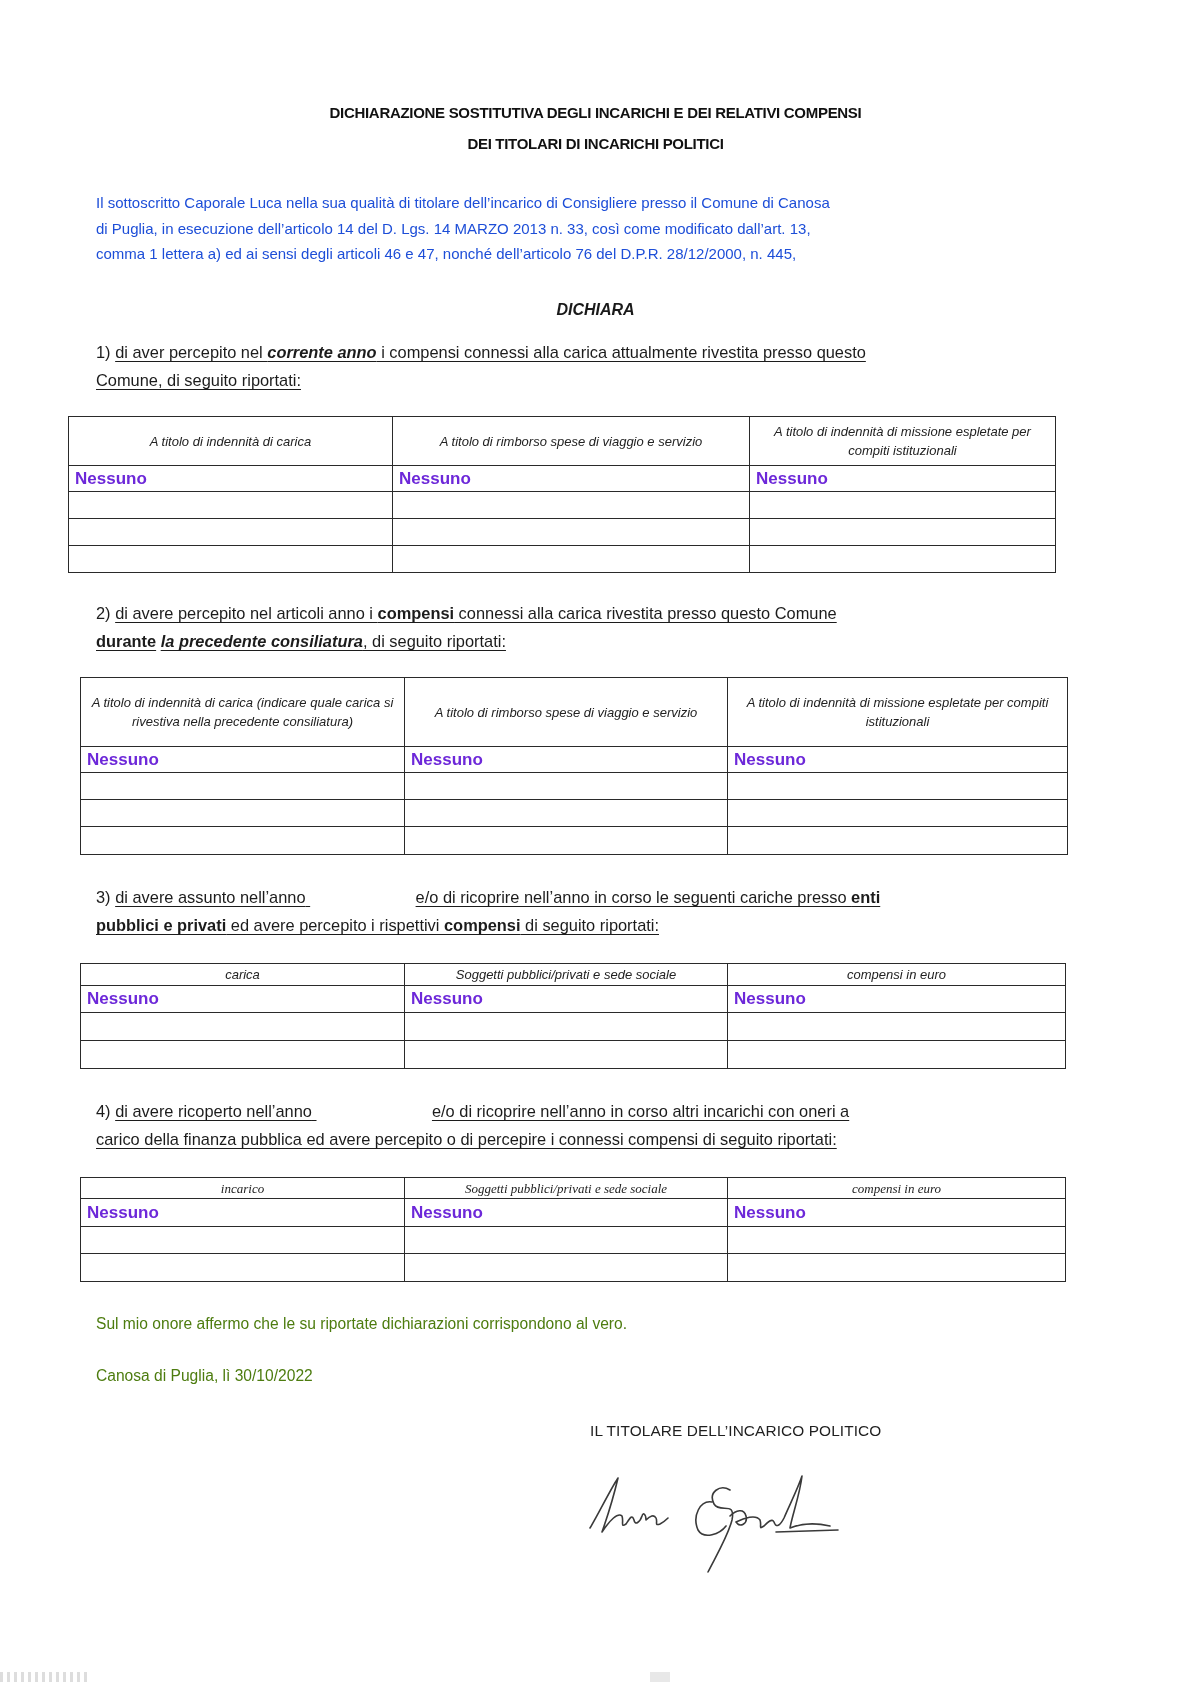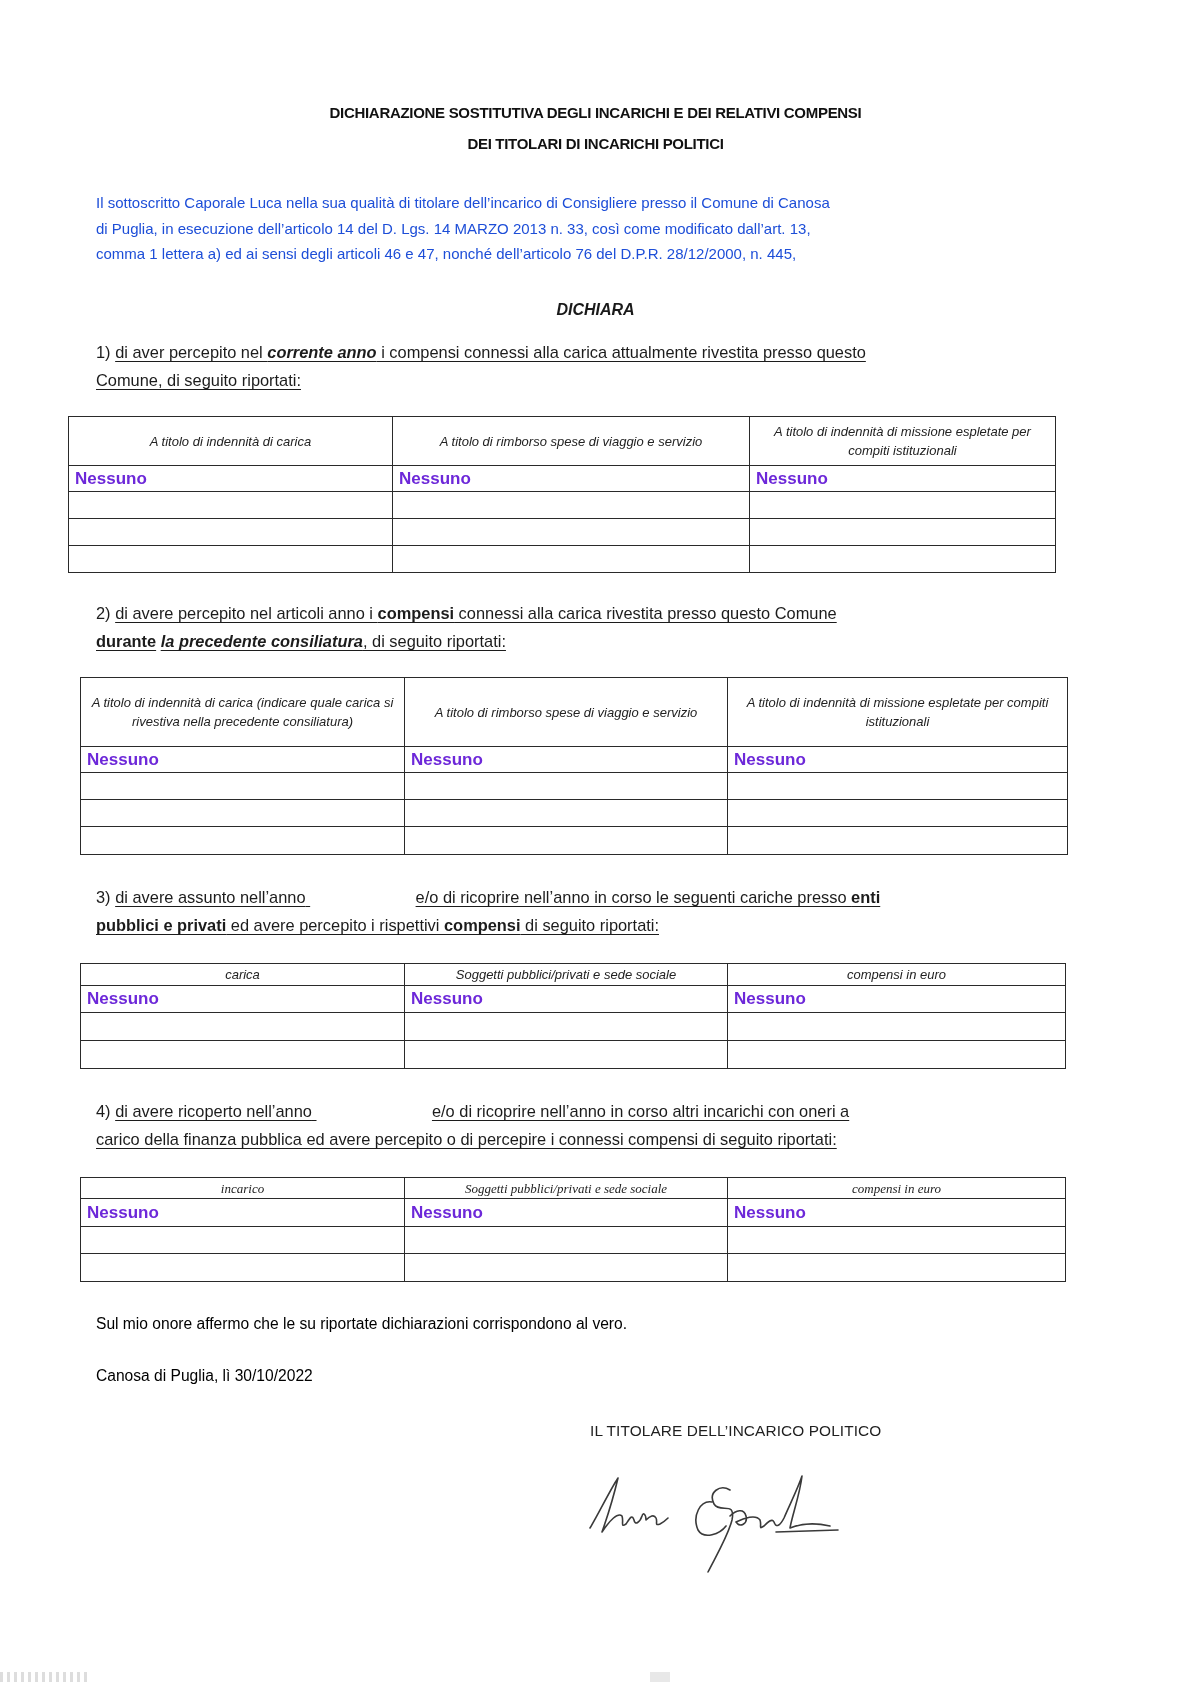--- a/index.html
+++ b/index.html
@@ -27,21 +27,21 @@
     font-family: "Liberation Sans", sans-serif;
   }
   table.grid td, table.grid th {
     border: 1.6px solid #2a2a2a; padding: 0 6px; vertical-align: middle;
   }
   table.grid th {
     font-weight: normal; font-style: italic; font-size: 13px; color: #222;
     text-align: center; line-height: 19px;
   }
   table.grid td.val { font-weight: bold; font-size: 17px; color: #6d28d9; text-align: left; }
-  .closing { left: 96px; font-size: 15.6px; color: #000000; }
+  .closing { left: 96px; font-size: 15.6px; color: #4d7c0f; }
   .sig-title { left: 590px; width: 340px; font-size: 15.4px; color: #1f1f1f; letter-spacing: 0.1px; }
   .signature { left: 580px; top: 1460px; width: 340px; height: 120px; }
   .scan-noise { bottom: 0; height: 10px; }
 </style>
 </head>
 <body>
 
 <div class="abs title" style="top:104px;">DICHIARAZIONE SOSTITUTIVA DEGLI INCARICHI E DEI RELATIVI COMPENSI</div>
 <div class="abs title" style="top:135px;">DEI TITOLARI DI INCARICHI POLITICI</div>
 

